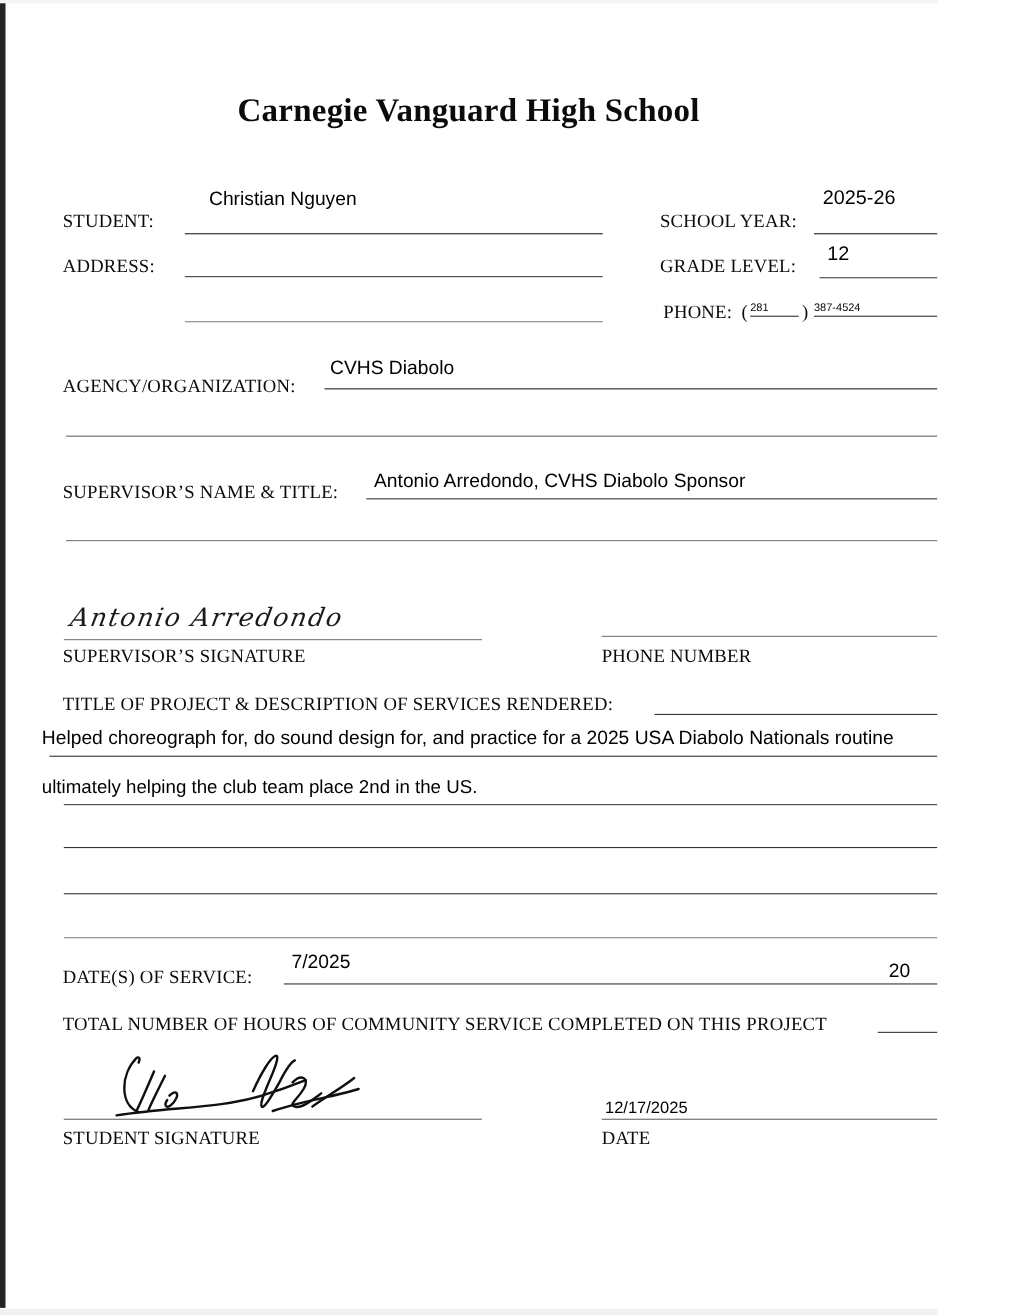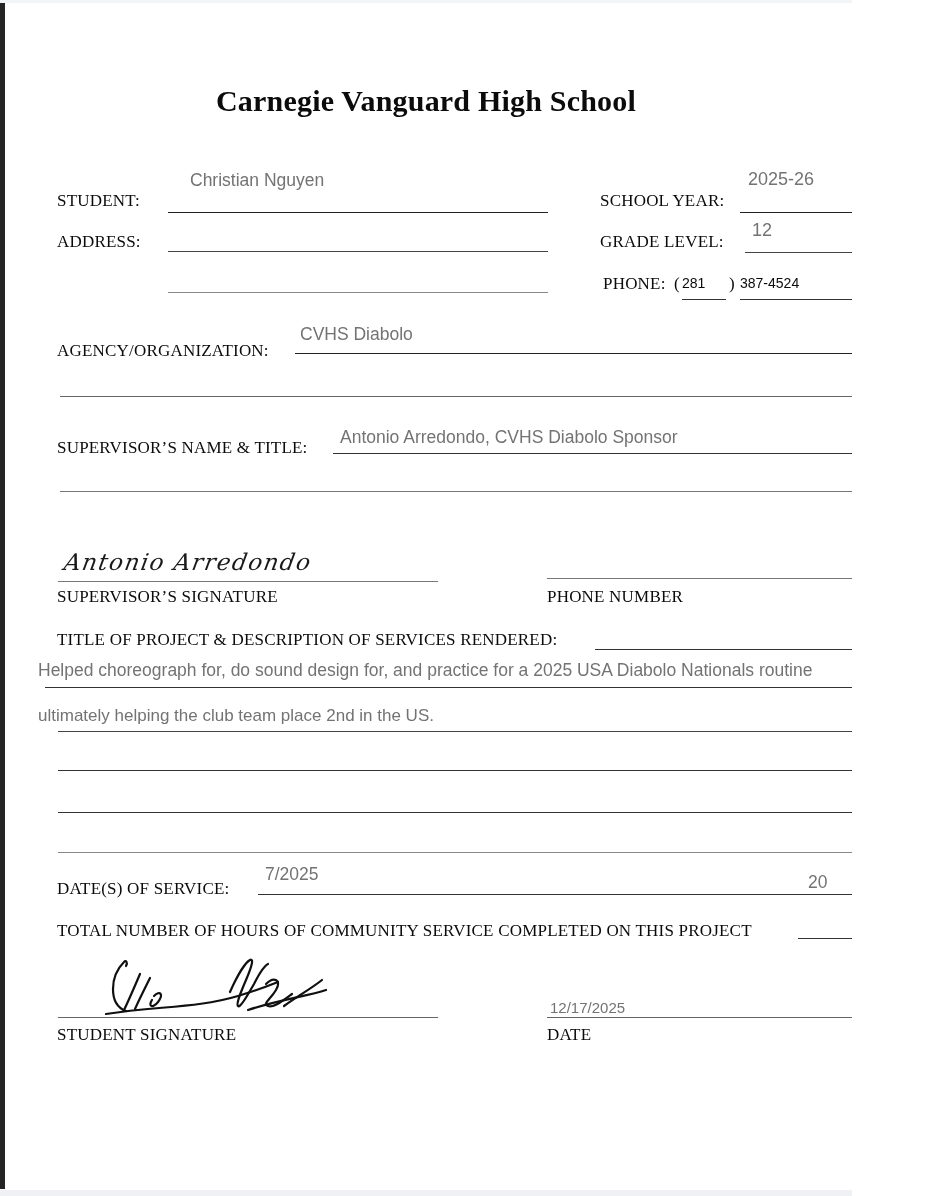--- a/index.html
+++ b/index.html
@@ -1,36 +1,36 @@
 <!DOCTYPE html>
 <html><head>
 <meta charset="utf-8">
 <style>
   html,body{margin:0;padding:0;background:#ffffff;}
   .page{position:relative;width:852px;height:1196px;background:#ffffff;overflow:hidden;
         font-family:"Liberation Serif",serif;color:#0b0b0b;}
   .edge{position:absolute;}
   .lbl{position:absolute;font-family:"Liberation Serif",serif;font-size:17px;color:#0b0b0b;
        white-space:nowrap;letter-spacing:0.2px;}
-  .val{position:absolute;font-family:"Liberation Sans","DejaVu Sans",sans-serif;color:#737373;
+  .val{position:absolute;font-family:"Liberation Sans","DejaVu Sans",sans-serif;color:#000000;
        white-space:nowrap;font-size:17.5px;}
   .val-sm{font-size:14.5px;}
   .rule{position:absolute;height:0;border-bottom:1.6px solid #333;}
   .title{position:absolute;left:0;top:84px;width:100%;text-align:center;
          font-size:30px;font-weight:bold;letter-spacing:0.2px;}
   .subtitle{position:absolute;left:0;top:122px;width:100%;text-align:center;
             font-size:25px;font-weight:normal;}
   .script{position:absolute;left:62px;top:549px;font-family:"DejaVu Serif",serif;
           font-style:italic;font-size:23px;letter-spacing:1.5px;color:#1a1a1a;
           transform:skewX(-10deg);transform-origin:left bottom;white-space:nowrap;}
   .footer{position:absolute;left:0;top:1086px;width:100%;text-align:center;
           font-size:14px;letter-spacing:0.3px;}
   .inlineblank{display:inline-block;border-bottom:1.6px solid #333;
-               font-family:"Liberation Sans","DejaVu Sans",sans-serif;font-size:14px;
-               padding-bottom:8px;}
+               font-family:"Liberation Sans","DejaVu Sans",sans-serif;font-size:10px;
+               padding-bottom:1px;}
   .sig-svg{position:absolute;left:88px;top:956px;}
 </style>
 </head>
 <body>
 
 <div class="page">
 
   <div class="edge" style="left:0;top:0;width:928px;height:3px;background:#f3f4f6;"></div>
   <div class="edge" style="left:0;top:3px;width:5px;height:1186px;background:#242424;"></div>
   <div class="edge" style="left:924px;top:3px;width:2px;height:1187px;background:#bdbfc2;"></div>

